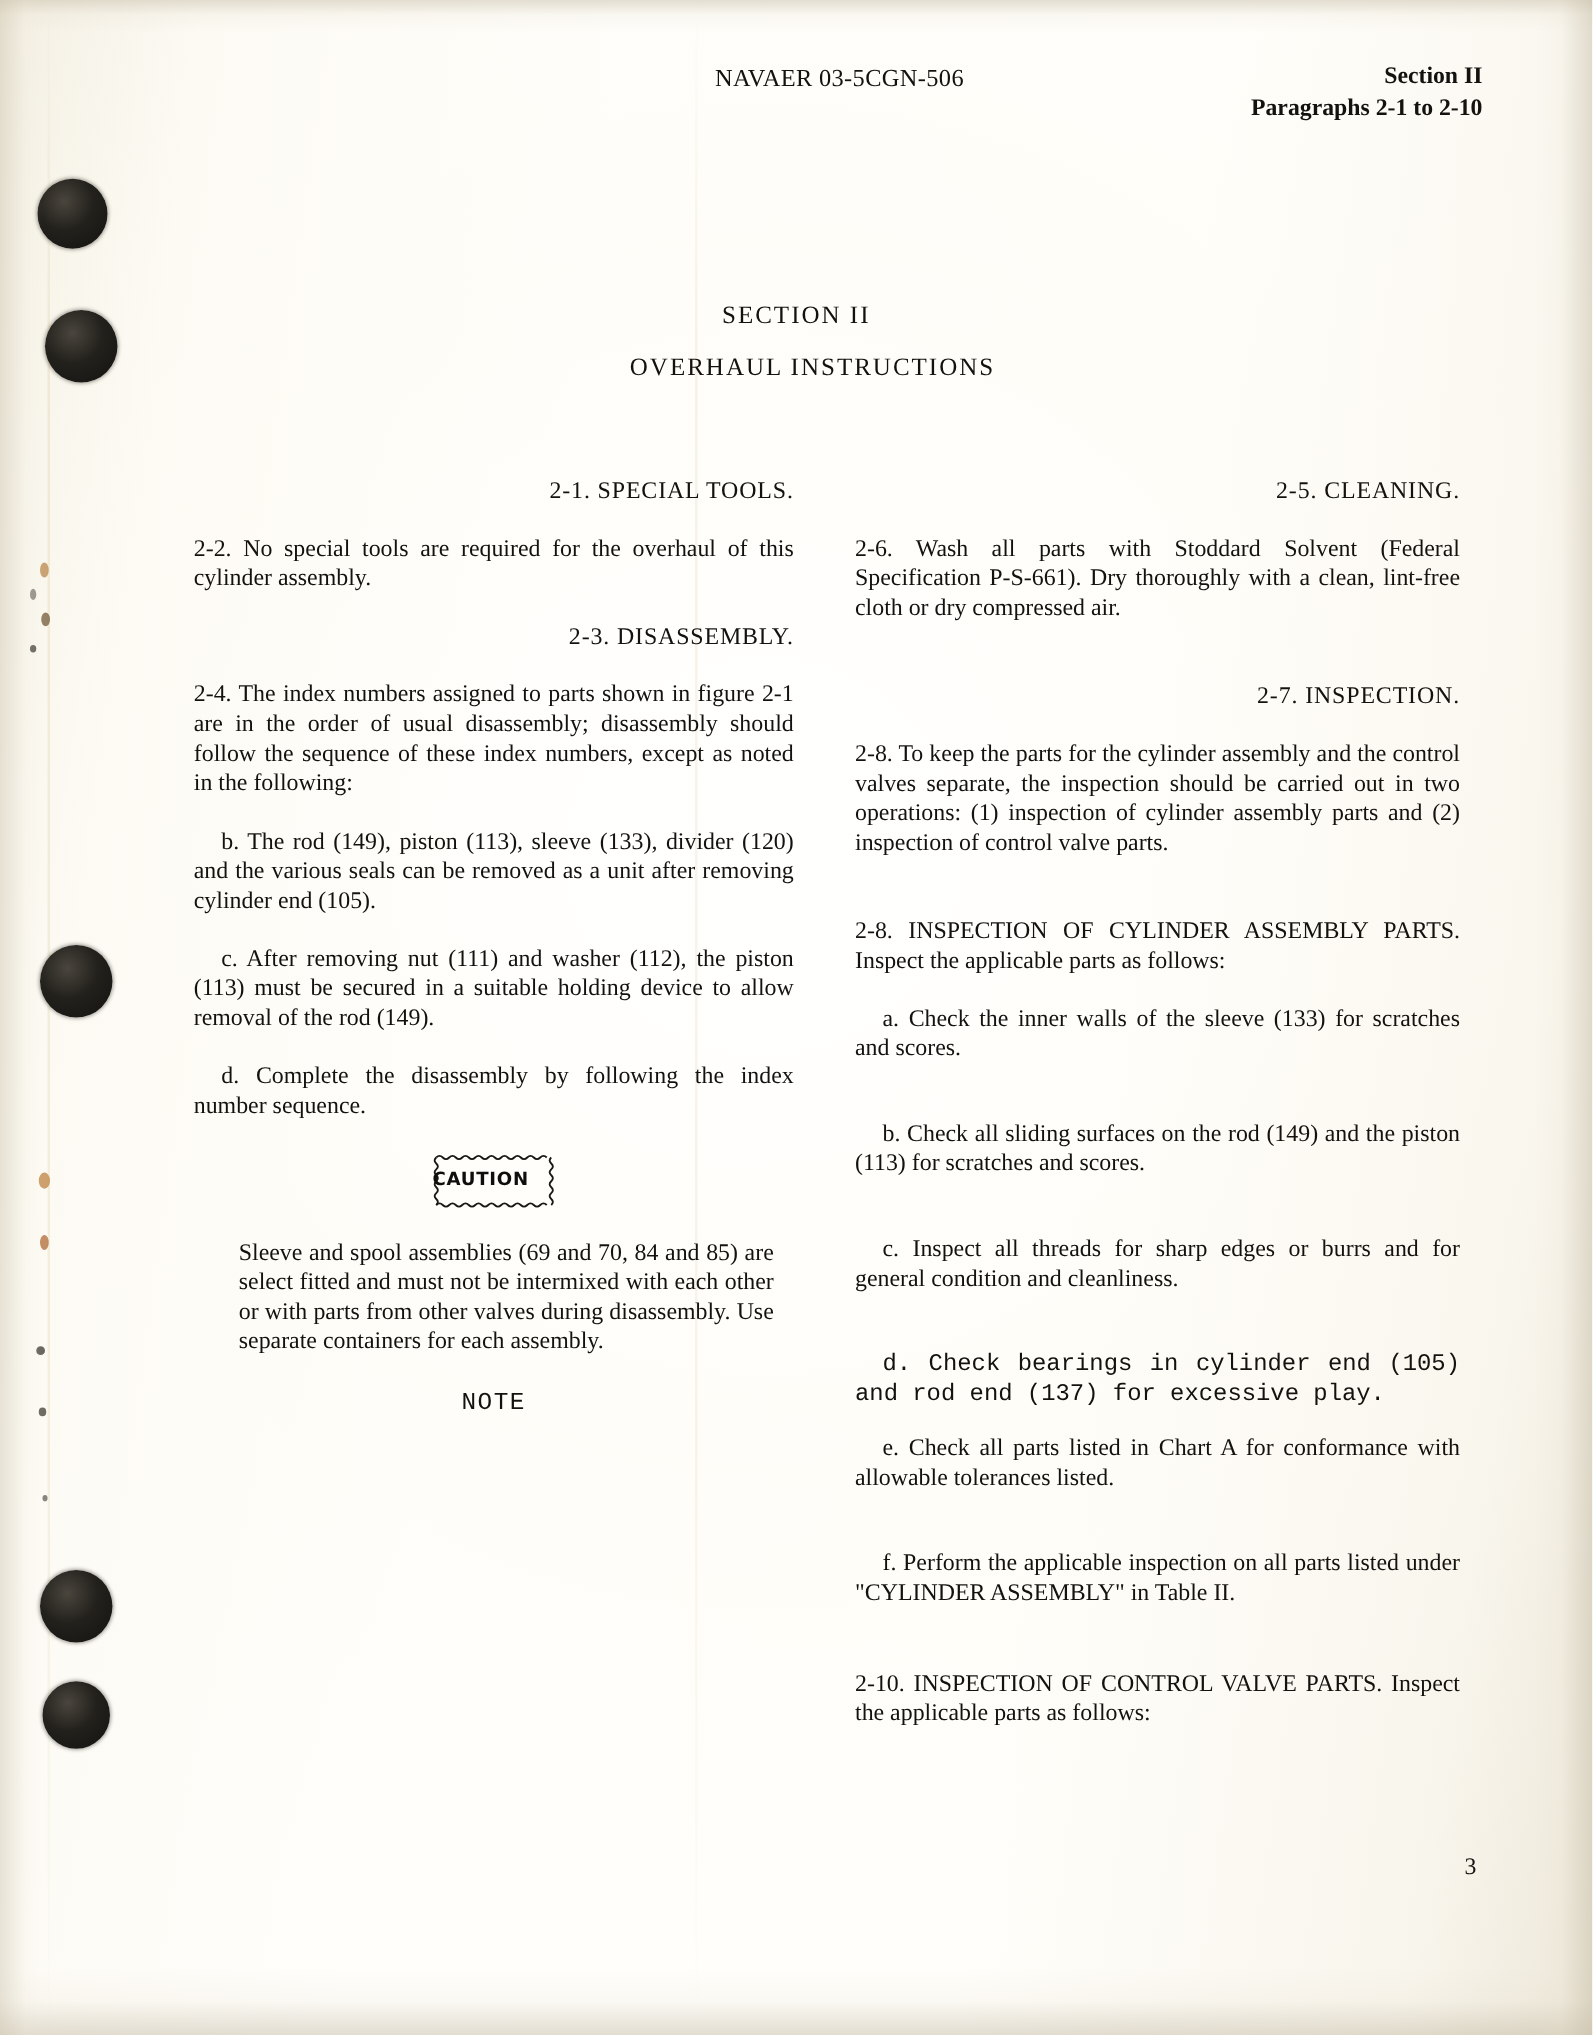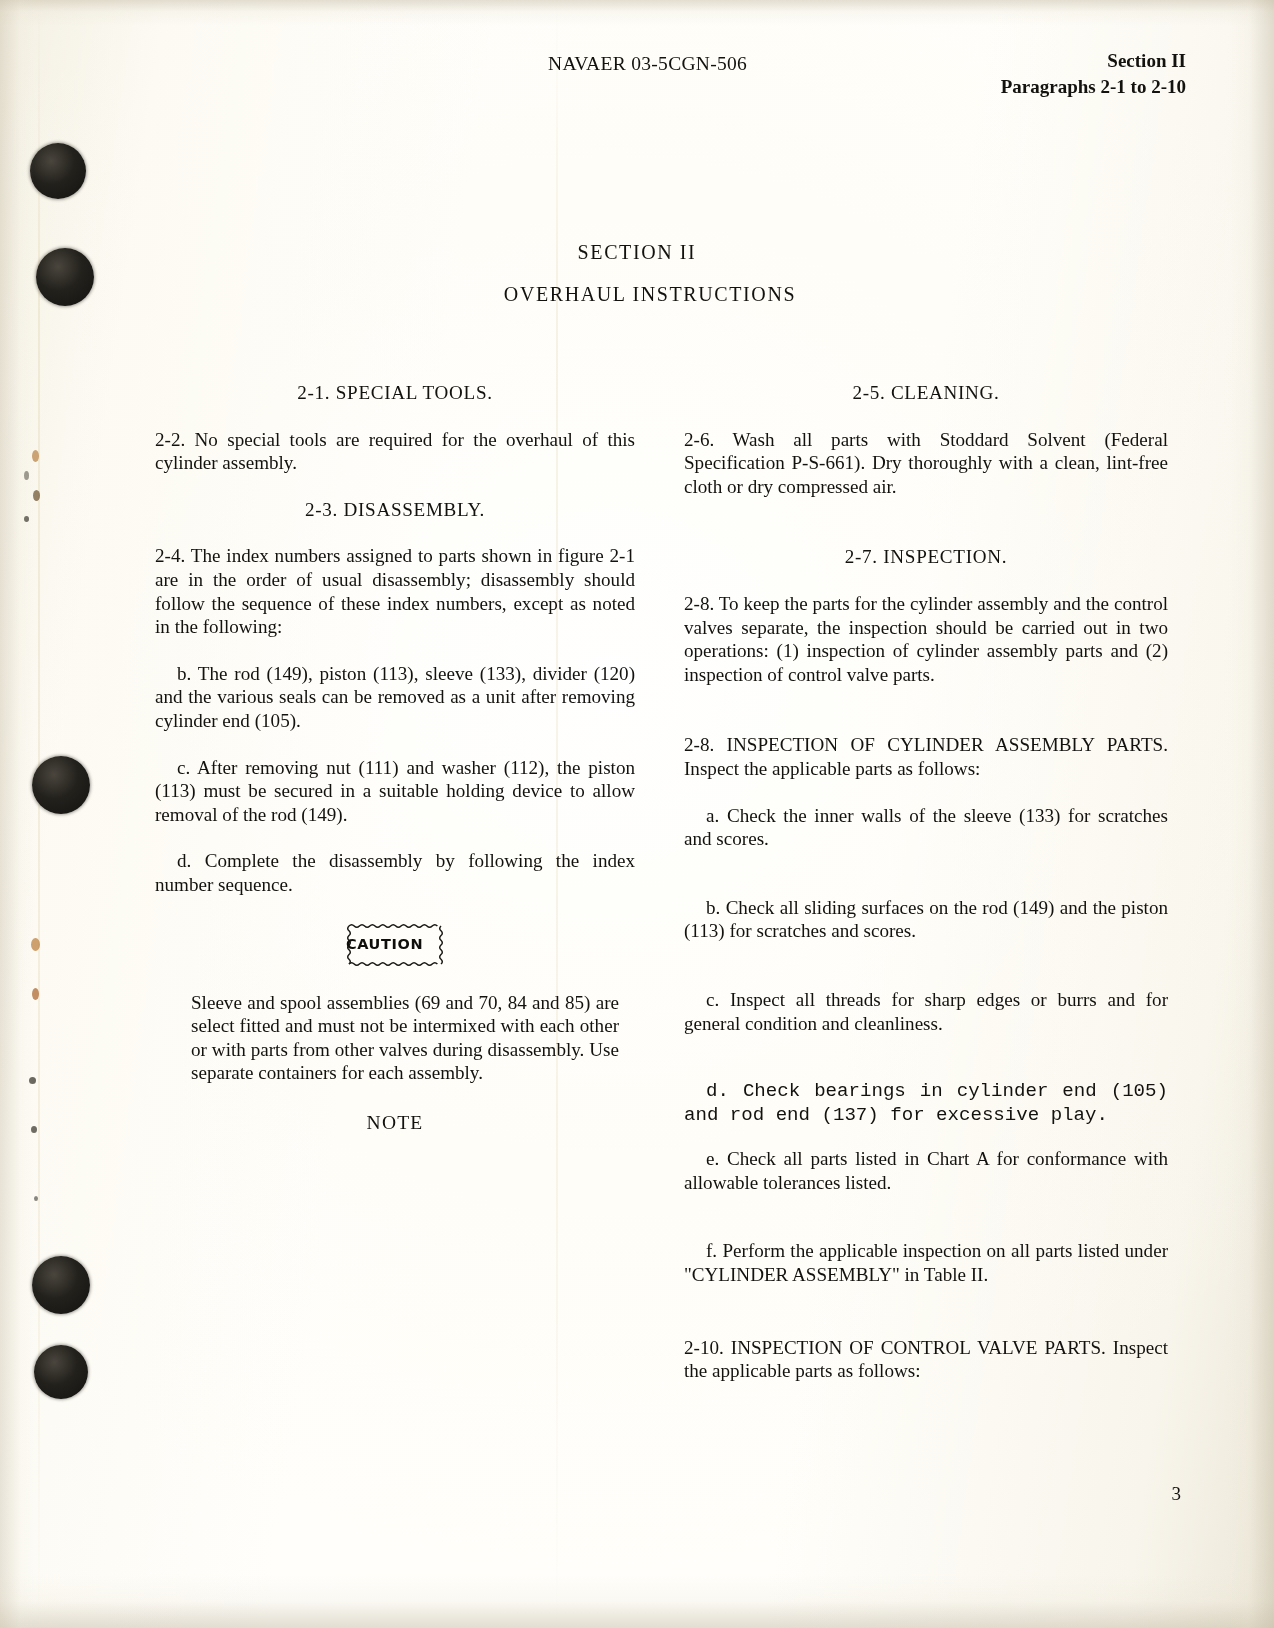--- a/index.html
+++ b/index.html
@@ -59,21 +59,21 @@
     background: radial-gradient(circle at 38% 32%, #4a463e 0%, #23211c 45%, #141210 100%);
     box-shadow: 0 0 3px 1px rgba(60,56,48,0.45);
   }
 
   
   .speck { position:absolute; border-radius:50%; pointer-events:none; }
 
   
   .hdr-left {
     position: absolute;
-    left: 548px;
+    left: 572px;
     top: 53px;
     font-size: 19.5px;
     letter-spacing: 0.3px;
     white-space: nowrap;
   }
   .hdr-right {
     position: absolute;
     right: 88px;
     top: 48px;
     text-align: right;
@@ -104,21 +104,21 @@
     text-align: justify;
     text-justify: inter-word;
   }
   #col-left  { left: 155px; }
   #col-right { left: 684px; width: 484px; }
 
   .p { margin: 0 0 23px 0; }
   .p.tight { margin-bottom: 20px; font-family: Liberation Mono, monospace; }
   .p.head { letter-spacing: 0.7px; }
   .p.sub  { text-indent: 22px; }
-  .p.lastline-left { text-align: center; }
+  .p.lastline-left { text-align: right; }
 
   
   .caution-wrap {
     margin: 26px 0 24px 0;
     display: flex;
     justify-content: center;
   }
   .caution-box {
     position: relative;
     width: 98px;
@@ -135,20 +135,21 @@
     font-size: 14.5px;
     letter-spacing: 0.6px;
     color: #100e0c;
   }
 
   .note-head {
     text-align: center;
     margin: 26px 0 22px 0;
     font-size: 19.5px;
     letter-spacing: 1.2px;
+    font-family: Liberation Mono, monospace;
   }
 
   .boxed-body {
     padding: 0 16px 0 36px;
     text-align: justify;
   }
   .boxed-body .p { margin-bottom: 0; }
 
   
   .folio {

